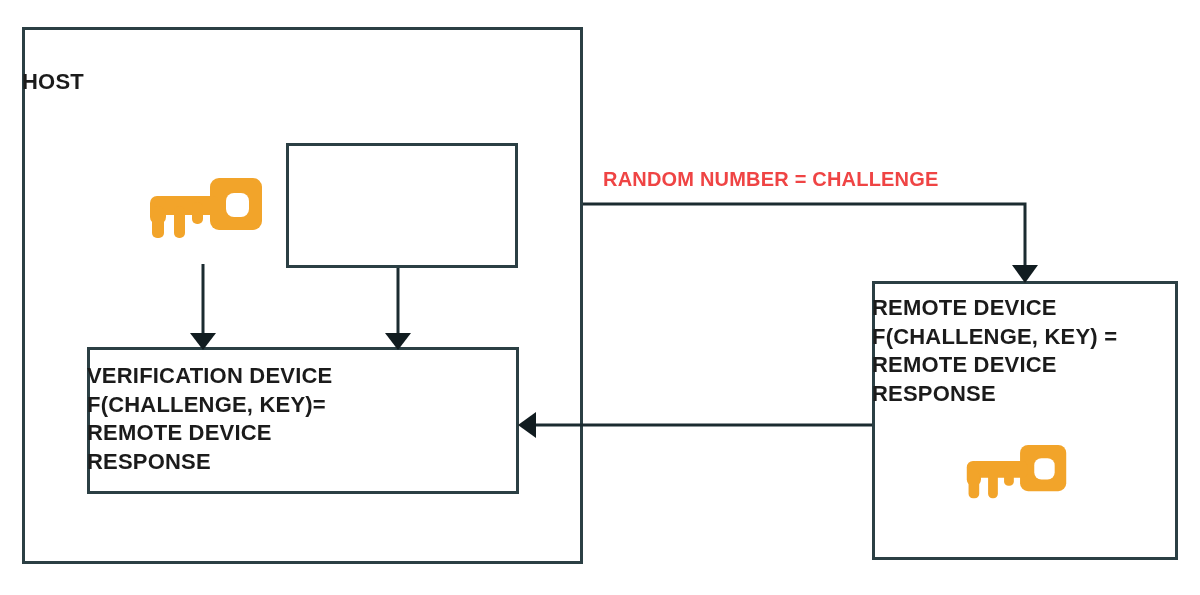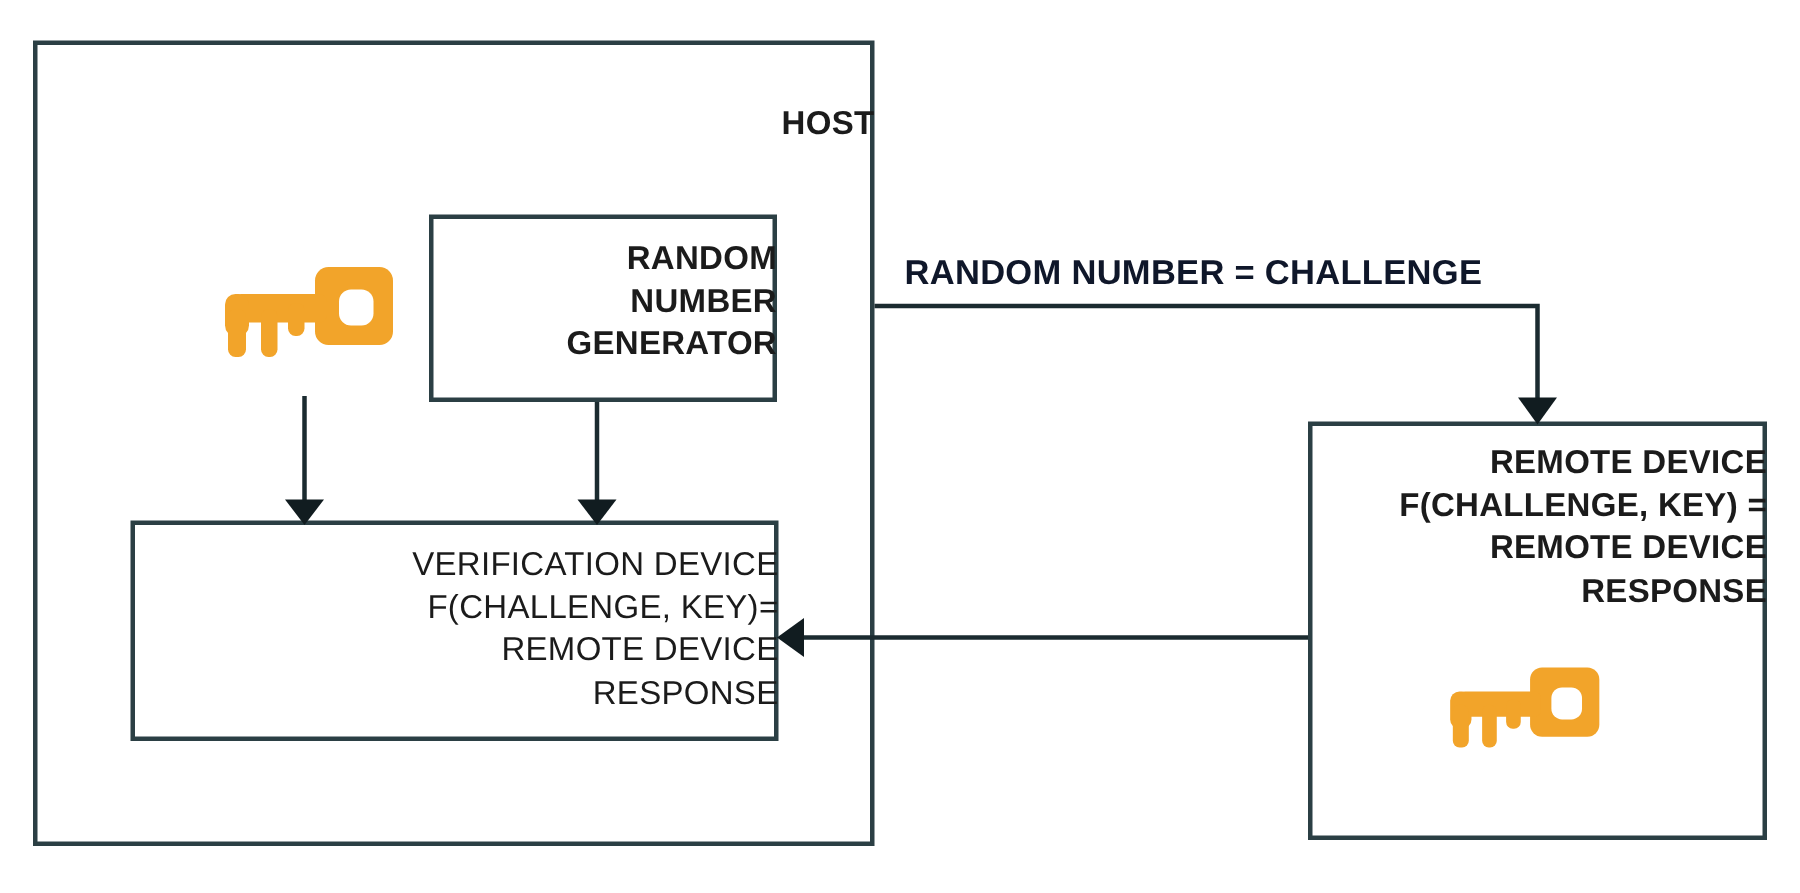--- a/index.html
+++ b/index.html
@@ -44,21 +44,21 @@
   }
   .remote-box {
     left: 872px;
     top: 281px;
     width: 306px;
     height: 279px;
   }
   .label {
     position: absolute;
     color: #1b1b1b;
-    text-align: right;
+    text-align: left;
     line-height: 1.30;
     letter-spacing: 0.2px;
     white-space: pre-line;
     user-select: none;
   }
   .host-title {
     left: 22px;
     top: 68px;
     width: 561px;
     font-size: 22px;
@@ -69,33 +69,33 @@
     top: 158px;
     width: 232px;
     font-size: 22px;
     font-weight: 600;
   }
   .verify-text {
     left: 87px;
     top: 362px;
     width: 432px;
     font-size: 22px;
-    font-weight: 400;
+    font-weight: 700;
   }
   .remote-text {
     left: 872px;
     top: 294px;
     width: 306px;
     font-size: 22px;
     font-weight: 600;
   }
   .edge-label {
     position: absolute;
-    color: #0f172a;
-    font-size: 23px;
+    color: #ef4444;
+    font-size: 20px;
     font-weight: 600;
     white-space: nowrap;
     letter-spacing: 0.2px;
     user-select: none;
   }
   .challenge-label {
     left: 603px;
     top: 168px;
   }
   .response-label {
@@ -148,23 +148,20 @@
         <rect x="4" y="30" width="12" height="32" rx="5" ry="5"></rect>
         <rect x="26" y="30" width="11" height="32" rx="5" ry="5"></rect>
         <rect x="44" y="26" width="11" height="22" rx="5" ry="5"></rect>
       </g>
 
       <rect x="78" y="17" width="23" height="24" rx="8" ry="8" fill="#ffffff"></rect>
     </svg>
   </div>
 
   <div class="box rng-box"></div>
-  <div class="label rng-text">RANDOM
-NUMBER
-GENERATOR</div>
 
   <div class="box verify-box"></div>
   <div class="label verify-text">VERIFICATION DEVICE
 F(CHALLENGE, KEY)=
 REMOTE DEVICE
 RESPONSE</div>
 
   <div class="box remote-box"></div>
   <div class="label remote-text">REMOTE DEVICE
 F(CHALLENGE, KEY) =

